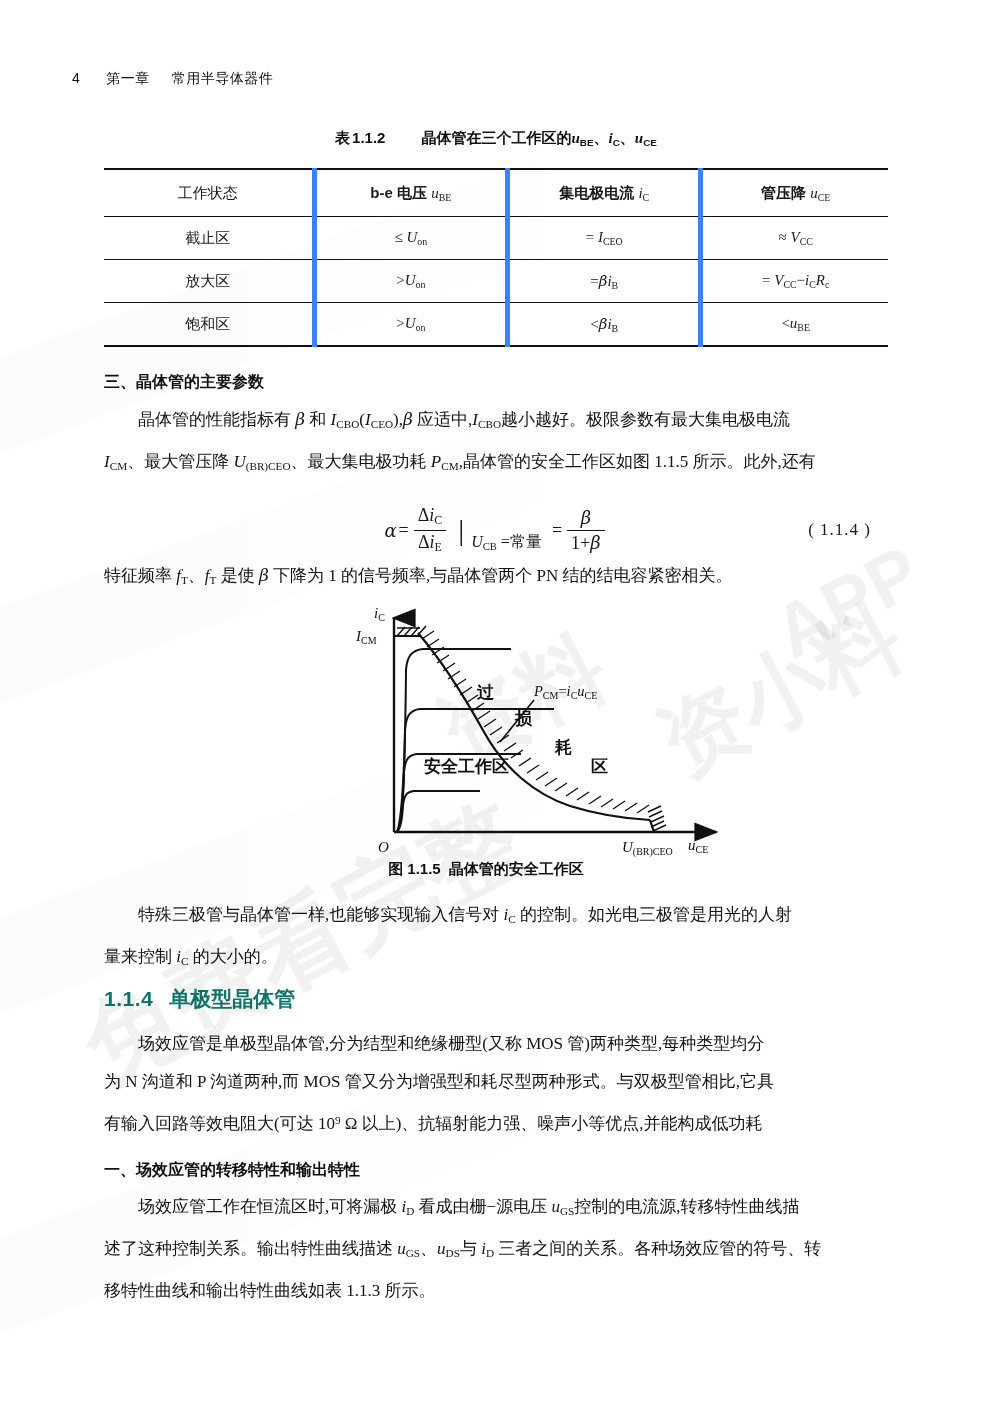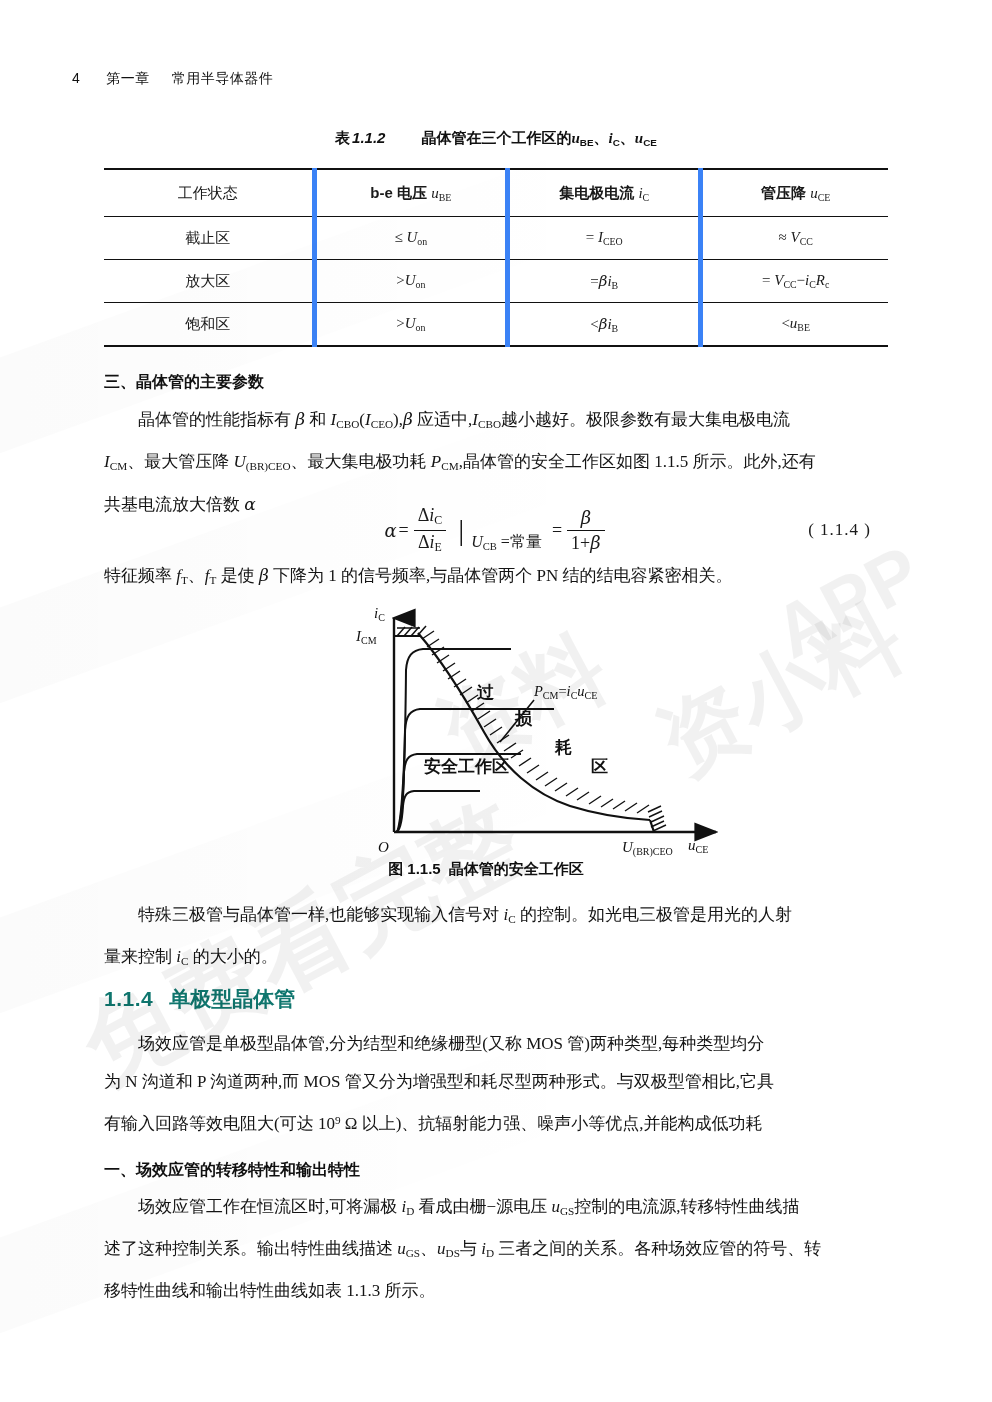--- a/index.html
+++ b/index.html
@@ -65,21 +65,21 @@
     position: absolute;
     top: 129px;
     left: 0;
     width: 992px;
     text-align: center;
     font-family: "Liberation Sans", sans-serif;
     font-weight: bold;
     font-size: 15px;
     color: #111;
   }
-  .table-title .tnum { margin: 0 24px 0 2px; font-style: italic; }
+  .table-title .tnum { margin: 0 24px 0 2px; }
   .tbl-wrap {
     position: absolute;
     top: 168px;
     left: 104px;
     width: 784px;
   }
   table.spec {
     border-collapse: collapse;
     width: 100%;
     table-layout: fixed;
@@ -245,21 +245,20 @@
         </tr>
       </tbody>
     </table>
   </div>
 
   <div class="blk sec-head" style="top:372px;">三、晶体管的主要参数</div>
 
   <div class="blk para" style="top:400px;">
     <div><span class="ind"></span>晶体管的性能指标有 <span class="greek">β</span> 和 <span class="mi">I</span><sub>CBO</sub>(<span class="mi">I</span><sub>CEO</sub>),<span class="greek">β</span> 应适中,<span class="mi">I</span><sub>CBO</sub>越小越好。极限参数有最大集电极电流</div>
     <div><span class="mi">I</span><sub>CM</sub>、最大管压降 <span class="mi">U</span><sub>(BR)CEO</sub>、最大集电极功耗 <span class="mi">P</span><sub>CM</sub>,晶体管的安全工作区如图 1.1.5 所示。此外,还有</div>
-    <div>共基电流放大倍数 <span class="greek">α</span></div>
   </div>
 
   <div class="formula-row" style="top:504px; height:52px;">
     <div class="formula">
       <span class="greek">α</span>
       <span>=</span>
       <span class="frac">
         <span class="num-part">Δ<span class="mi">i</span><sub>C</sub></span>
         <span class="den-part">Δ<span class="mi">i</span><sub>E</sub></span>
       </span>

